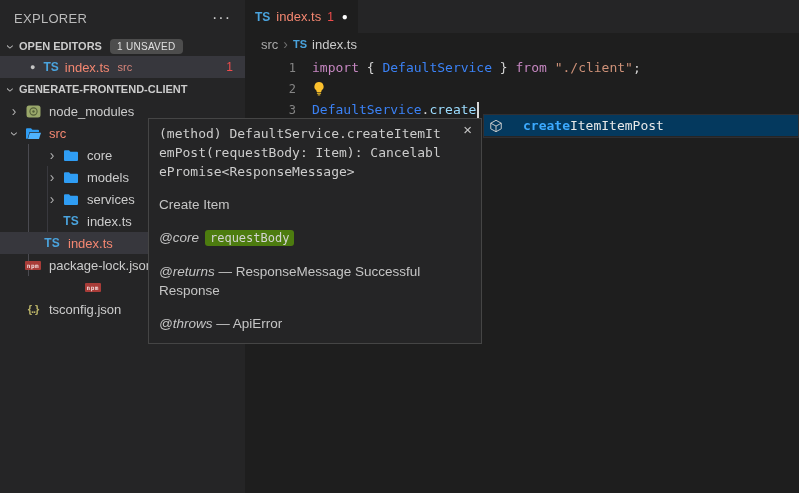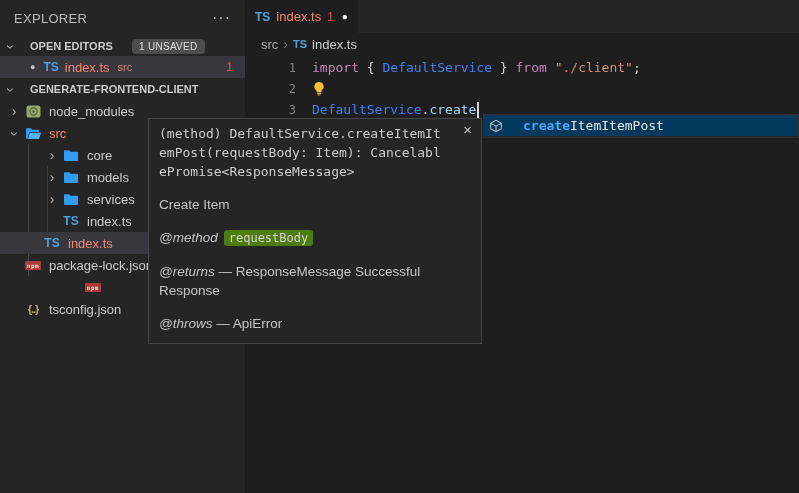--- a/index.html
+++ b/index.html
@@ -10,21 +10,21 @@
     font-family: "Liberation Sans", sans-serif;
     color: #cccccc;
     overflow: hidden;
     -webkit-font-smoothing: antialiased;
   }
   
   .sidebar { position:absolute; left:0; top:0; width:245px; height:493px; background:#252526; }
   .sb-header { height:36px; display:flex; align-items:center; justify-content:space-between; padding:0 14px 0 14px; }
   .sb-title { font-size:13px; color:#bbbbbb; letter-spacing:.3px; }
   .dots-icon { color:#cccccc; font-size:16px; line-height:10px; cursor:pointer; letter-spacing:1px; }
-  .section-header { display:flex; align-items:center; font-size:11px; font-weight:bold; color:#cccccc; height:20px; padding-left:3px;gap:11px; }
+  .section-header { display:flex; align-items:center; font-size:11px; font-weight:bold; color:#cccccc; height:20px; padding-left:3px; }
   .section-header .chev { margin-right:2px; }
   .chev { display:inline-block; width:14px; text-align:center; color:#b0b0b0; font-size:14px; font-weight:normal; transform-origin:50% 55%; }
   .chev.expanded { transform: rotate(90deg); }
   .badge-unsaved { background:#4d4d4d; color:#e0e0e0; font-size:10px; font-weight:normal; padding:2px 7px; border-radius:4px; margin-left:8px; letter-spacing:.3px; }
   .open-editor-item { height:22px; background:#37373d; display:flex; align-items:center; padding:0 12px 0 30px; font-size:13px; cursor:pointer; }
   .dirty-dot { color:#c5c5c5; font-size:9px; margin-right:8px; }
   .file-label-error { color:#f48771; }
   .detail-label { color:#d8867c; font-size:11px; margin-left:8px; }
   .err-count { margin-left:auto; color:#f14c4c; font-size:12px; }
   .proj-header { height:22px; padding-left:3px; }
@@ -227,21 +227,21 @@
       <span class="suggest-match">create</span><span>ItemItemPost</span>
     </span>
   </div>
 </div>
 
 <div class="hover">
   <span class="close-x">×</span>
   <div class="sig">(method) DefaultService.createItemItemPost(requestBody: Item): CancelablePromise&lt;ResponseMessage&gt;</div>
   <div class="h-row">Create Item</div>
   <div class="h-row">
-    <span class="tag">@method</span><span class="chip">requestBody</span>
+    <span class="tag">@core</span><span class="chip">requestBody</span>
   </div>
   <div class="h-row">
     <span class="tag">@returns</span>
     <span>—</span>
     <span>ResponseMessage Successful Response</span>
   </div>
   <div class="h-row">
     <span class="tag">@throws</span>
     <span>—</span>
     <span>ApiError</span>

